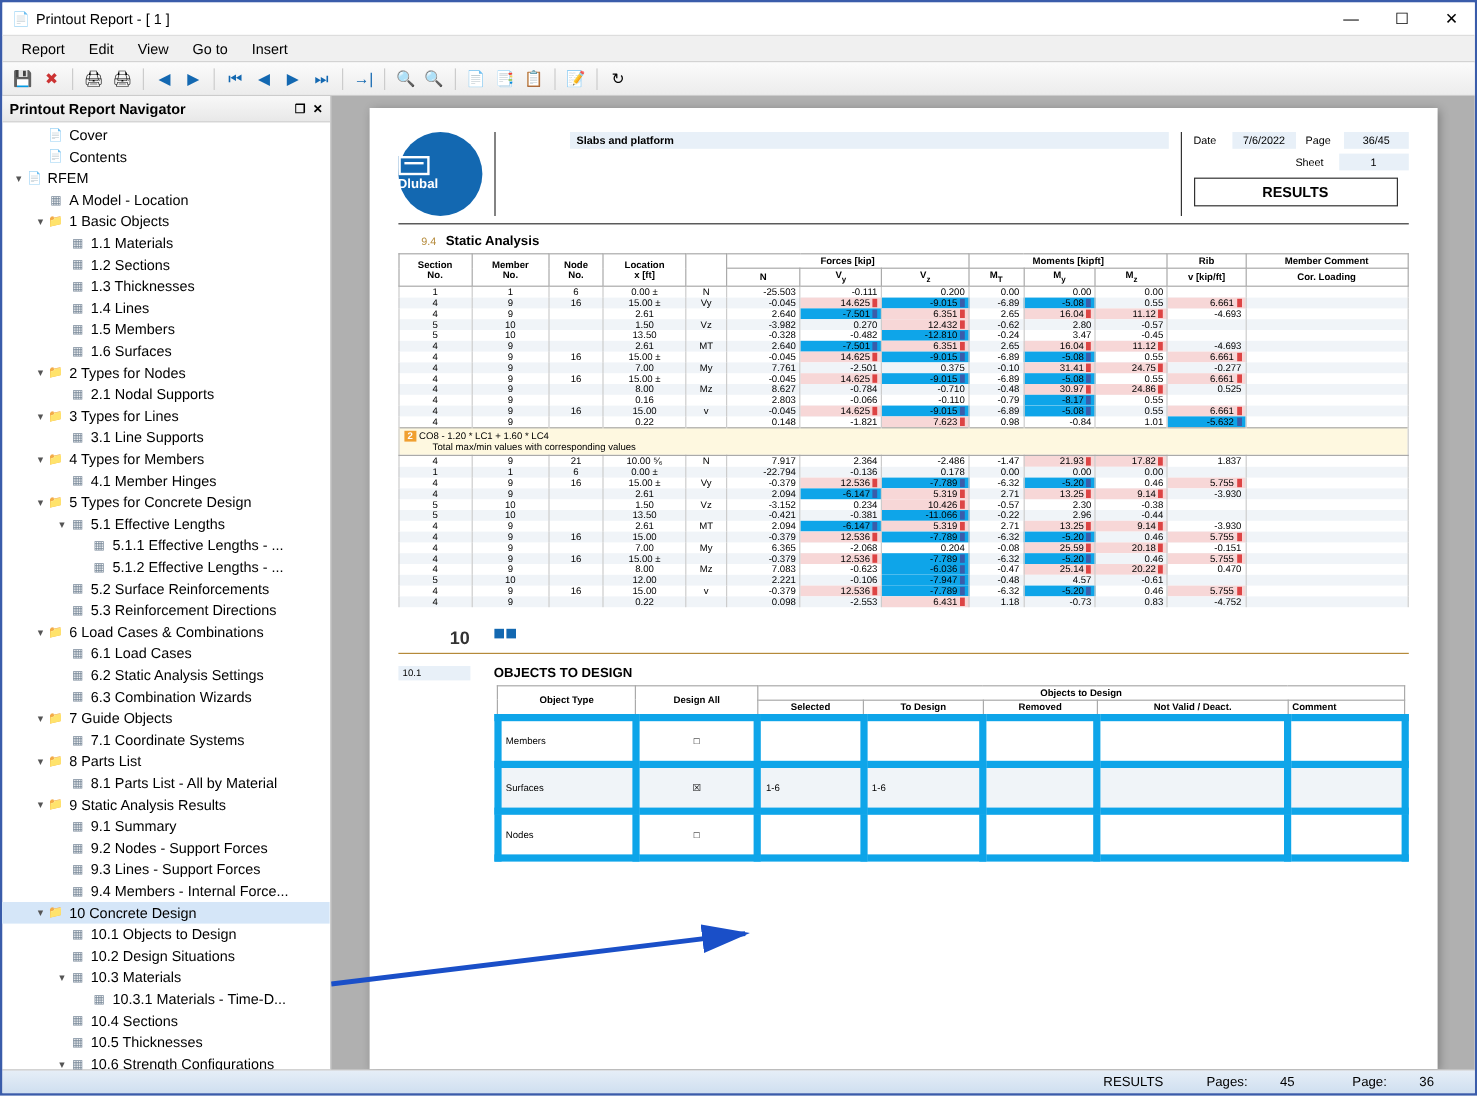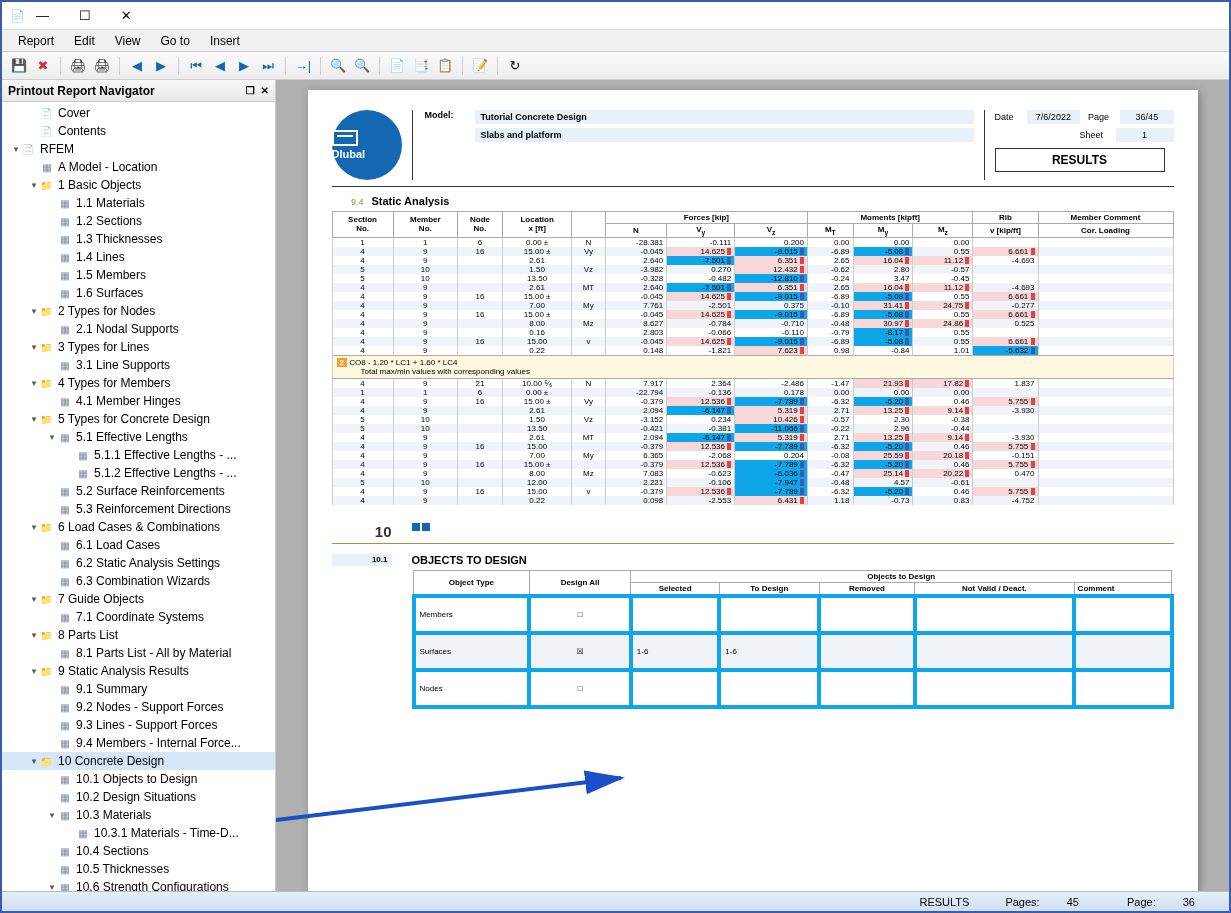--- a/index.html
+++ b/index.html
@@ -55,36 +55,37 @@
   .bar-r { background: #d44; }
   .bar-b { background: #3a5caa; }
   .group-row td { background: #fef8e0; text-align: left; padding: 2px 4px; border-top: 1px solid #aaa; border-bottom: 1px solid #aaa; font-size: 8px; }
   .sec10 { margin-top: 18px; }
   .sec10 .hdr-line { border-bottom: 1px solid #b58a3a; display: flex; padding-bottom: 3px; margin-bottom: 10px; }
   .sec10 .num-lg { font-size: 15px; font-weight: bold; color: #333; width: 80px; text-align: right; padding-right: 20px; }
   .sec10 .title-lg { font-size: 15px; font-weight: bold; flex: 1; }
   .sec10 .sq { display:flex; gap:2px; }
   .sec10 .sq div { width:8px; height:8px; background:#1368b1; }
   .subsec { display: flex; margin-top: 6px; }
-  .subsec .sn { width: 60px; text-align: right; background: #e8f0f8; font-size: 8px; padding: 1px 4px; margin-right: 20px; font-weight: bold; height: 12px; }
+  .subsec .sn { width: 60px; background: #e8f0f8; font-size: 8px; padding: 1px 4px; margin-right: 20px; font-weight: normal; height: 12px; }
   .subsec .body { flex: 1; }
   .subsec .stitle { font-weight: bold; font-size: 11px; margin-bottom: 4px; }
   .otable { width: 100%; border-collapse: collapse; font-size: 8px; }
   .otable th { border: 1px solid #aaa; padding: 1px 3px; background: #fff; font-weight: bold; }
-  .otable td { border: 4px solid #0ea5e9; padding: 12px 4px; }
+  .otable td { border: 6px solid #0ea5e9; padding: 12px 4px; }
   .statusbar { height: 20px; background: linear-gradient(#e6eef7,#cfdff0); display: flex; align-items: center; padding: 0 10px; font-size: 11px; border-top: 1px solid #bbb; }
   .statusbar .sp { margin-left: auto; }
   .statusbar span { padding: 0 12px; }
   .arrow-overlay { position: absolute; pointer-events: none; }
 </style>
 </head>
 <body>
 
 <div class="titlebar">
   <span class="icon">📄</span>
+  <span class="title">Printout Report - [ 1 ]</span>
   <div class="win-controls">
     <span>—</span>
     <span>☐</span>
     <span>✕</span>
   </div>
 </div>
 
 <div class="menubar">
   <span>Report</span>
   <span>Edit</span>
@@ -368,24 +369,20 @@
 
     <div class="page">
 
       <div class="pg-head">
         <div class="logo-circle">
           <div class="br"></div>
           <div>Dlubal</div>
         </div>
         <div class="hd-info">
           <div class="row">
-              <span class="lbl">Model:</span>
-              <span class="val">Tutorial Concrete Design</span>
-            </div>
-          <div class="row">
               <span class="lbl"></span>
               <span class="val">Slabs and platform</span>
             </div>
         </div>
         <div class="hd-meta">
           <div class="row">
               <span class="lbl">Date</span>
               <span class="val">7/6/2022</span>
           <span class="lbl" style="margin-left:8px">Page</span>
               <span class="val">36/45</span>
@@ -426,21 +423,21 @@
               <th>Cor. Loading</th>
             </tr>
           </thead>
           <tbody>
             <tr>
               <td class="" style="text-align:center;">1</td>
               <td class="" style="text-align:center;">1</td>
               <td class="" style="text-align:center;">6</td>
               <td class="" style="text-align:center;">0.00 ±</td>
               <td class="" style="text-align:center;">N</td>
-              <td class="" style="">-28.381</td>
+              <td class="" style="">-25.503</td>
               <td class="" style="">-0.111</td>
               <td class="" style="">0.200</td>
               <td class="" style="">0.00</td>
               <td class="" style="">0.00</td>
               <td class="" style="">0.00</td>
               <td class="" style=""></td>
               <td class="" style=""></td>
             </tr>
             <tr class="striped">
               <td class="" style="text-align:center;">4</td>

